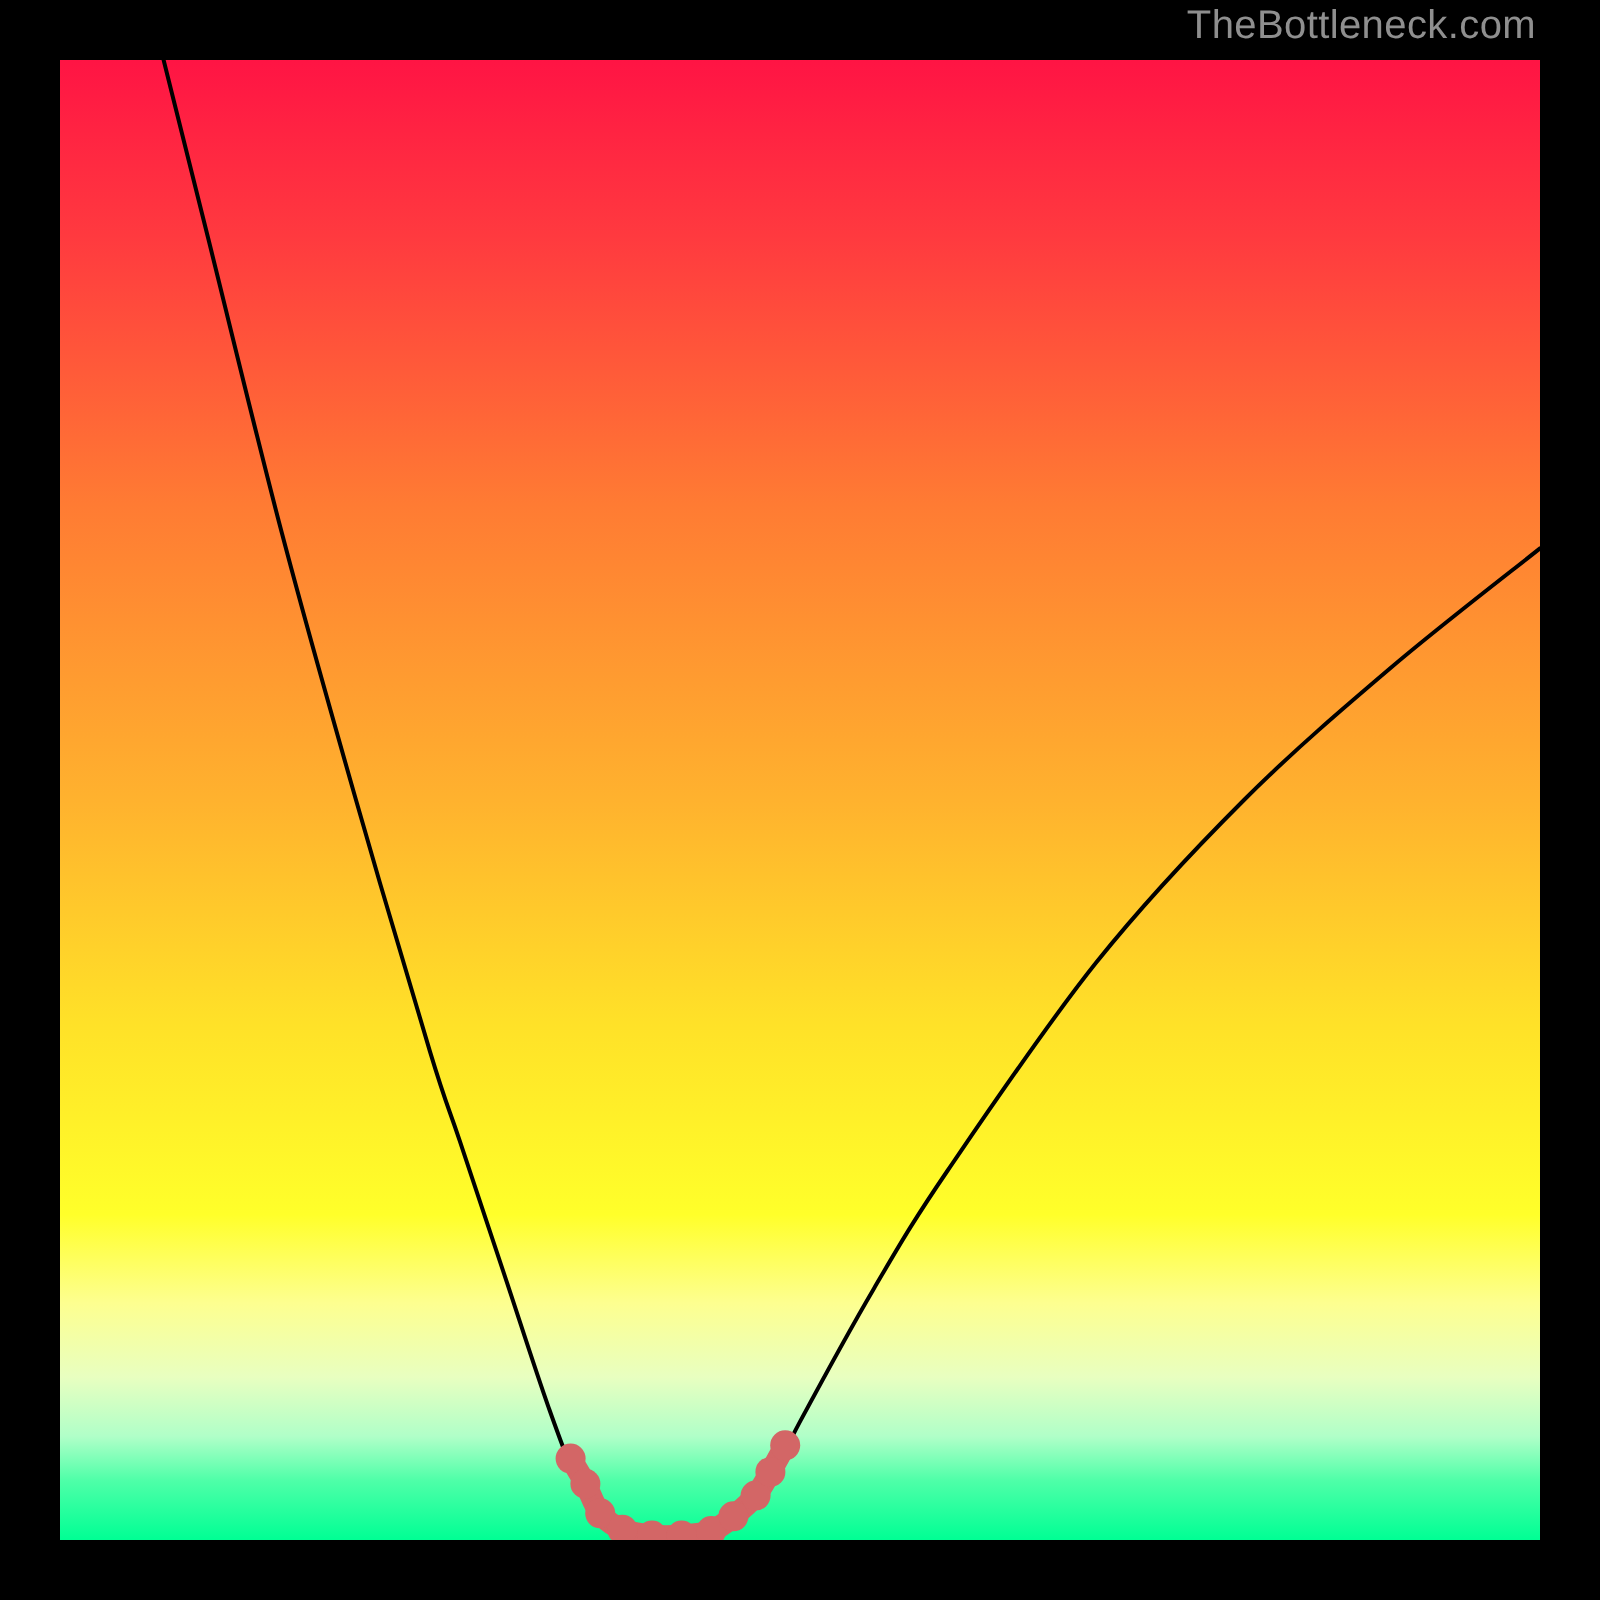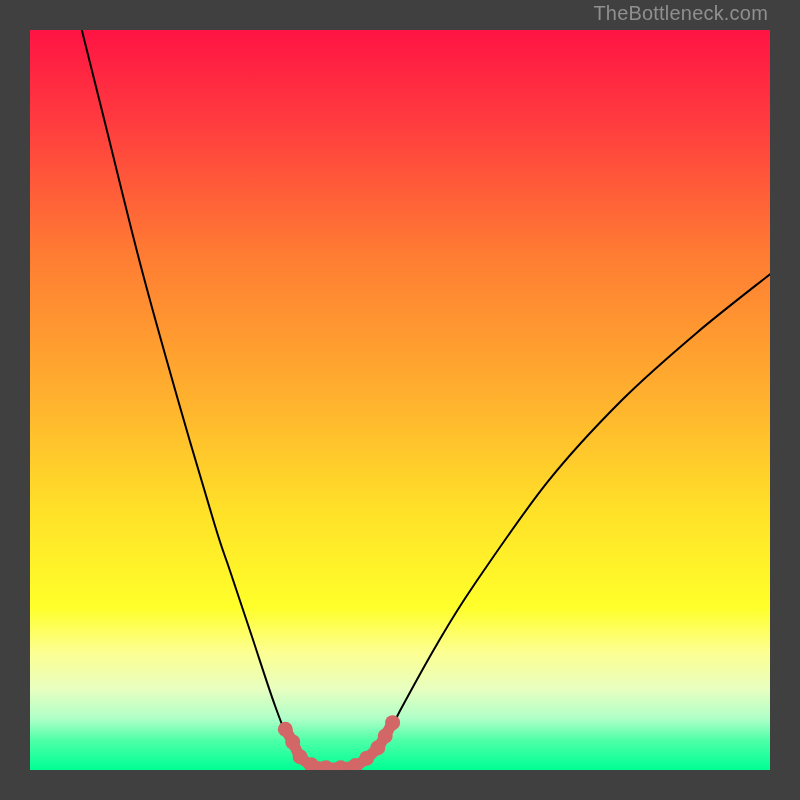--- a/index.html
+++ b/index.html
@@ -5,21 +5,21 @@
   html, body {
     margin: 0;
     padding: 0;
     width: 800px;
     height: 800px;
     overflow: hidden;
   }
   .frame {
     width: 800px;
     height: 800px;
-    background: #404040;
+    background: #000000;
     position: relative;
     box-sizing: border-box;
     padding: 30px;
   }
   .plot {
     width: 740px;
     height: 740px;
     position: relative;
     overflow: hidden;
   }

